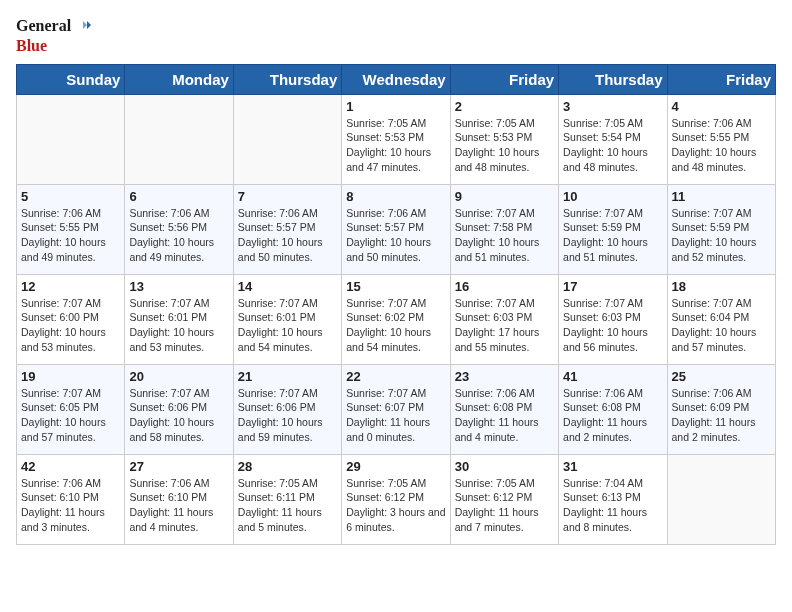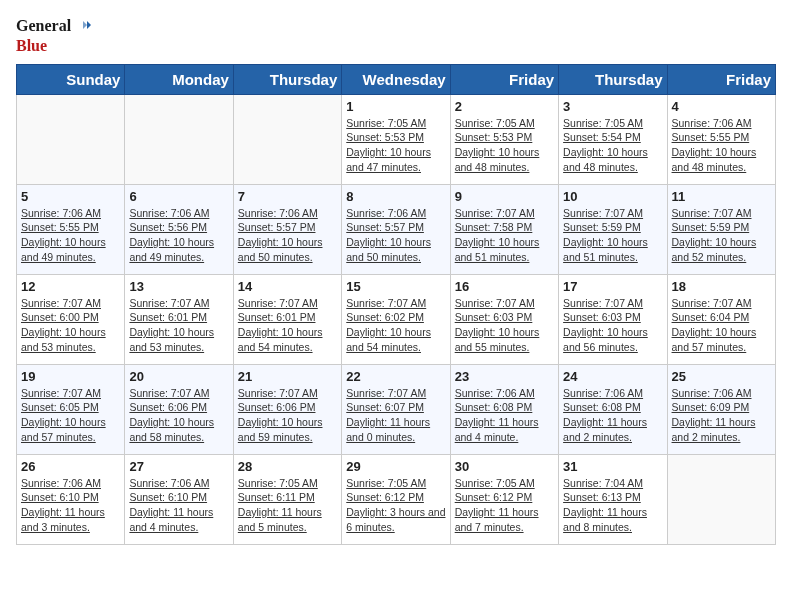--- a/index.html
+++ b/index.html
@@ -61,21 +61,20 @@
     }
     .day-num {
       font-size: 13px;
       font-weight: bold;
       display: block;
       margin-bottom: 2px;
     }
     .day-info {
       line-height: 1.4;
       color: #333;
-      text-decoration: underline;
     }
     .empty-cell {
       background: #f9f9f9 !important;
     }
   </style>
 </head>
 <body>
 
 <div class="header">
   <div class="logo">
@@ -232,21 +231,21 @@
           <span>Sunrise: 7:07 AM</span><br>
           <span>Sunset: 6:02 PM</span><br>
           <span>Daylight: 10 hours and 54 minutes.</span>
         </div>
       </td>
         <td>
         <span class="day-num">16</span>
         <div class="day-info">
           <span>Sunrise: 7:07 AM</span><br>
           <span>Sunset: 6:03 PM</span><br>
-          <span>Daylight: 10 hours and 55 minutes.</span>
+          <span>Daylight: 17 hours and 55 minutes.</span>
         </div>
       </td>
         <td>
         <span class="day-num">17</span>
         <div class="day-info">
           <span>Sunrise: 7:07 AM</span><br>
           <span>Sunset: 6:03 PM</span><br>
           <span>Daylight: 10 hours and 56 minutes.</span>
         </div>
       </td>
@@ -294,39 +293,39 @@
       </td>
         <td>
         <span class="day-num">23</span>
         <div class="day-info">
           <span>Sunrise: 7:06 AM</span><br>
           <span>Sunset: 6:08 PM</span><br>
           <span>Daylight: 11 hours and 4 minute.</span>
         </div>
       </td>
         <td>
-        <span class="day-num">24</span>
+        <span class="day-num">41</span>
         <div class="day-info">
           <span>Sunrise: 7:06 AM</span><br>
           <span>Sunset: 6:08 PM</span><br>
           <span>Daylight: 11 hours and 2 minutes.</span>
         </div>
       </td>
         <td>
         <span class="day-num">25</span>
         <div class="day-info">
           <span>Sunrise: 7:06 AM</span><br>
           <span>Sunset: 6:09 PM</span><br>
           <span>Daylight: 11 hours and 2 minutes.</span>
         </div>
       </td>
       </tr>
       <tr>
         <td>
-        <span class="day-num">26</span>
+        <span class="day-num">42</span>
         <div class="day-info">
           <span>Sunrise: 7:06 AM</span><br>
           <span>Sunset: 6:10 PM</span><br>
           <span>Daylight: 11 hours and 3 minutes.</span>
         </div>
       </td>
         <td>
         <span class="day-num">27</span>
         <div class="day-info">
           <span>Sunrise: 7:06 AM</span><br>

